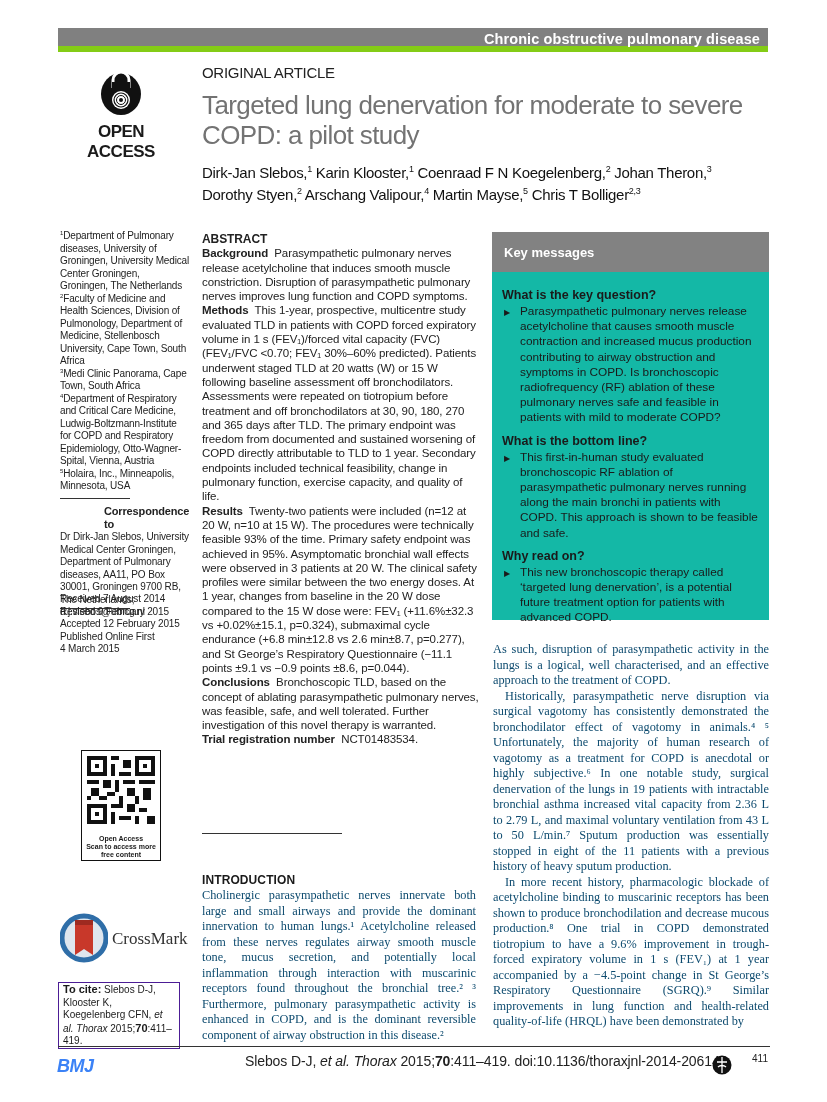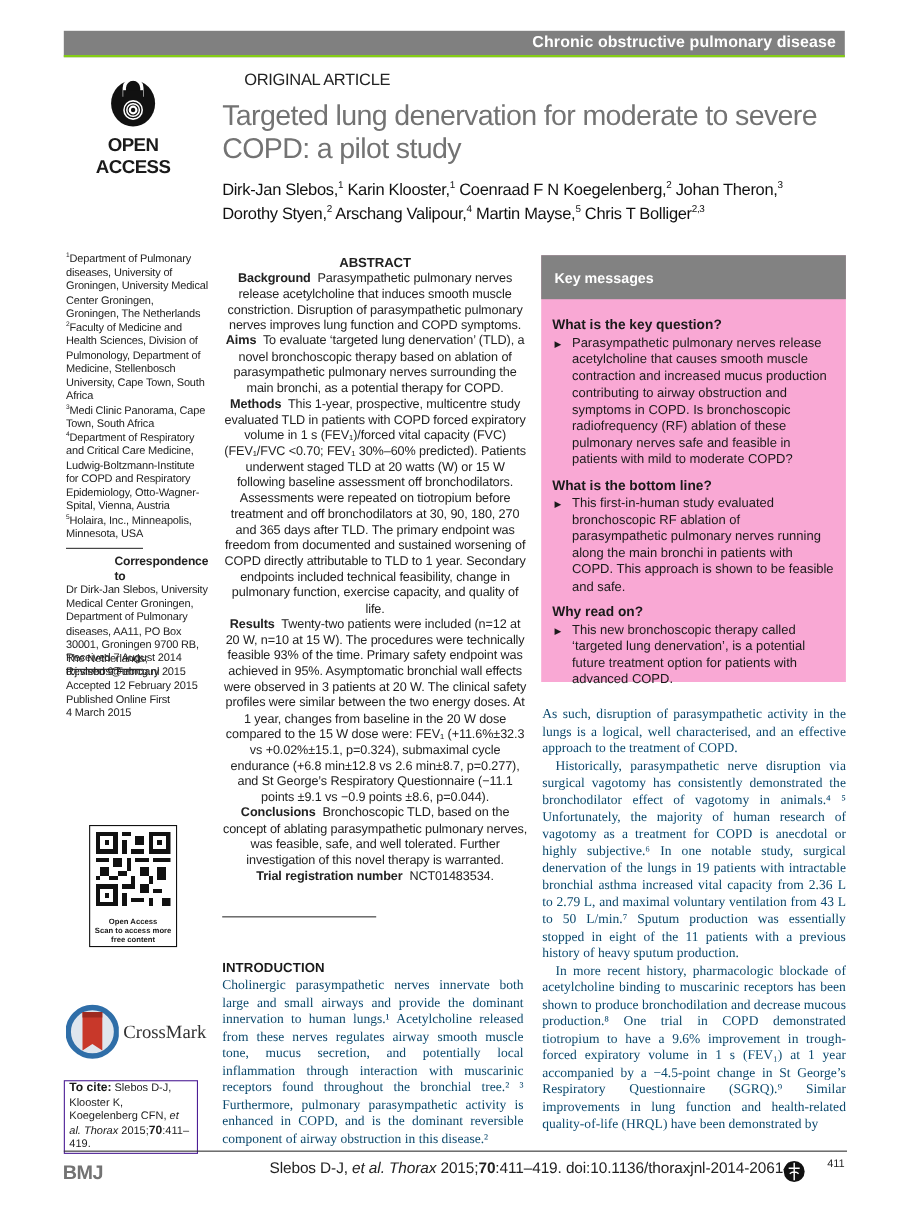--- a/index.html
+++ b/index.html
@@ -1,26 +1,26 @@
 <!DOCTYPE html>
 <html><head>
 <meta charset="utf-8">
 <style>
   * { box-sizing: border-box; margin: 0; padding: 0; }
   html, body { width: 827px; height: 1102px; background: #fff; overflow: hidden; }
   body { position: relative; font-family: "Liberation Sans", sans-serif; color: #1a1a1a; }
 
-  .topbar { position: absolute; left: 58px; top: 28px; width: 710px; height: 24px; background: #808080; border-bottom: 2px solid #84cc16; }
+  .topbar { position: absolute; left: 58px; top: 28px; width: 710px; height: 24px; background: #808080; border-bottom: 6px solid #84cc16; }
   .topbar span { position: absolute; right: 8px; top: 3px; color: #fff; font-size: 14.5px; font-weight: bold; letter-spacing: 0.1px; }
 
   .oa-logo { position: absolute; left: 72px; top: 66px; width: 98px; text-align: center; }
   .oa-logo svg { display: block; margin: 0 auto; }
   .oa-logo .oa-text { font-size: 17px; font-weight: bold; letter-spacing: -0.5px; margin-top: 6px; }
 
-  .article-type { position: absolute; left: 202px; top: 64px; font-size: 15px; color: #222; letter-spacing: -0.3px; margin-left: 20px; }
+  .article-type { position: absolute; left: 202px; top: 64px; font-size: 15px; color: #222; letter-spacing: -0.3px; }
   .title { position: absolute; left: 202px; top: 90px; width: 560px; font-size: 26px; line-height: 30px; color: #737373; letter-spacing: -0.6px; }
   .authors { position: absolute; left: 202px; top: 162px; width: 560px; font-size: 15px; line-height: 22px; color: #111; letter-spacing: -0.3px; }
   sup { font-size: 0.6em; vertical-align: super; line-height: 0; }
 
   .sidecol { position: absolute; left: 60px; width: 130px; font-size: 10px; line-height: 12.5px; color: #222; letter-spacing: -0.15px; }
   .affil { top: 230px; }
   .sep { position: absolute; left: 60px; width: 70px; border-top: 1px solid #333; }
   .corr { top: 505px; }
   .corr .hdr { font-weight: bold; font-size: 11px; margin-bottom: 1px; margin-left: 44px; }
   .dates { top: 593px; }
@@ -28,42 +28,42 @@
   .qr { position: absolute; left: 81px; top: 750px; width: 80px; height: 111px; border: 1px solid #111; background: #fff; }
   .qr .code { position: absolute; left: 5px; top: 5px; width: 68px; height: 68px; }
   .qr .qr-text { position: absolute; left: 0; top: 84px; width: 100%; text-align: center; font-size: 7px; line-height: 8px; font-weight: bold; }
 
   .crossmark { position: absolute; left: 60px; top: 913px; width: 130px; height: 50px; }
   .crossmark span { position: absolute; left: 52px; top: 16px; font-family: "Liberation Serif", serif; font-size: 17px; color: #333; text-align: right; }
 
   .cite { position: absolute; left: 58px; top: 982px; width: 122px; border: 1px solid #4c1d95; padding: 0 4px; font-size: 10px; line-height: 12.5px; }
   .cite b { font-size: 11px; }
 
-  .abstract { position: absolute; left: 202px; top: 232px; width: 278px; font-size: 11.5px; line-height: 14.3px; color: #222; letter-spacing: -0.1px; text-align: center; }
+  .abstract { position: absolute; left: 202px; top: 232px; width: 278px; font-size: 11.5px; line-height: 14.3px; color: #222; letter-spacing: -0.1px; }
   .abstract .abs-title { font-weight: bold; font-size: 12px; }
   .abstract p b { font-weight: bold; }
   .abs-sep { position: absolute; left: 202px; top: 833px; width: 140px; border-top: 1px solid #333; }
 
   .intro { position: absolute; left: 202px; top: 873px; width: 274px; }
   .intro h2 { font-size: 12px; font-weight: bold; margin-bottom: 1px; letter-spacing: 0.1px; }
   .serif { font-family: "Liberation Serif", serif; font-size: 12.3px; line-height: 15.5px; text-align: justify; color: #0c4a6e; }
 
-  .keybox { position: absolute; left: 492px; top: 232px; width: 277px; height: 388px; background: #f9a8d4; }
+  .keybox { position: absolute; left: 492px; top: 232px; width: 277px; height: 388px; background: #14b8a6; }
   .keybox .kb-head { height: 40px; background: #828282; color: #fff; font-size: 13px; font-weight: bold; padding: 13px 0 0 12px; }
   .keybox .kb-body { padding: 16px 10px 0 10px; }
   .keybox h3 { font-size: 12.5px; font-weight: bold; line-height: 15px; margin-bottom: 1px; }
   .keybox .bullet { position: relative; padding-left: 18px; font-size: 11.8px; line-height: 15.2px; margin-bottom: 8px; color: #1a1a1a; }
   .keybox .bullet::before { content: "\25B6"; position: absolute; left: 2px; top: 1px; font-size: 8px; }
 
   .rightcol { position: absolute; left: 493px; top: 642px; width: 276px; }
   .rightcol p { text-indent: 0; }
   .rightcol p.indent { text-indent: 12px; }
 
   .footline { position: absolute; left: 58px; top: 1046px; width: 712px; border-top: 1.5px solid #333; }
-  .bmj { position: absolute; left: 57px; top: 1056px; font-size: 18px; font-weight: bold; color: #737373; letter-spacing: -0.5px; }
+  .bmj { position: absolute; left: 57px; top: 1056px; font-size: 18px; font-weight: bold; color: #3b82f6; letter-spacing: -0.5px; font-style: italic; }
   .footcite { position: absolute; left: 245px; top: 1053px; font-size: 14px; color: #222; letter-spacing: -0.1px; }
   .footcite i { font-style: italic; }
   .footlogo { position: absolute; left: 712px; top: 1054px; }
   .pagenum { position: absolute; left: 752px; top: 1053px; font-size: 10px; color: #222; }
 </style>
 </head>
 <body>
 
 <div class="topbar">
   <span>Chronic obstructive pulmonary disease</span>
@@ -175,21 +175,20 @@
 </div>
 
 <div class="cite">
   <b>To cite:</b> <span>Slebos D-J, Klooster K, Koegelenberg CFN,</span> <i>et al.</i>
   <i>Thorax</i><span> 2015;</span><b>70</b><span>:411–419.</span>
 </div>
 
 <div class="abstract">
   <div class="abs-title">ABSTRACT</div>
   <p><b>Background</b>&nbsp; <span>Parasympathetic pulmonary nerves release acetylcholine that induces smooth muscle constriction. Disruption of parasympathetic pulmonary nerves improves lung function and COPD symptoms.</span></p>
-  <p><b>Aims</b>&nbsp; <span>To evaluate ‘targeted lung denervation’ (TLD), a novel bronchoscopic therapy based on ablation of parasympathetic pulmonary nerves surrounding the main bronchi, as a potential therapy for COPD.</span></p>
   <p><b>Methods</b>&nbsp; <span>This 1-year, prospective, multicentre study evaluated TLD in patients with COPD forced expiratory volume in 1 s (FEV₁)/forced vital capacity (FVC) (FEV₁/FVC &lt;0.70; FEV₁ 30%–60% predicted). Patients underwent staged TLD at 20 watts (W) or 15 W following baseline assessment off bronchodilators. Assessments were repeated on tiotropium before treatment and off bronchodilators at 30, 90, 180, 270 and 365 days after TLD. The primary endpoint was freedom from documented and sustained worsening of COPD directly attributable to TLD to 1 year. Secondary endpoints included technical feasibility, change in pulmonary function, exercise capacity, and quality of life.</span></p>
   <p><b>Results</b>&nbsp; <span>Twenty-two patients were included (n=12 at 20 W, n=10 at 15 W). The procedures were technically feasible 93% of the time. Primary safety endpoint was achieved in 95%. Asymptomatic bronchial wall effects were observed in 3 patients at 20 W. The clinical safety profiles were similar between the two energy doses. At 1 year, changes from baseline in the 20 W dose compared to the 15 W dose were: FEV₁ (+11.6%±32.3 vs +0.02%±15.1, p=0.324), submaximal cycle endurance (+6.8 min±12.8 vs 2.6 min±8.7, p=0.277), and St George’s Respiratory Questionnaire (−11.1 points ±9.1 vs −0.9 points ±8.6, p=0.044).</span></p>
   <p><b>Conclusions</b>&nbsp; <span>Bronchoscopic TLD, based on the concept of ablating parasympathetic pulmonary nerves, was feasible, safe, and well tolerated. Further investigation of this novel therapy is warranted.</span></p>
   <p><b>Trial registration number</b>&nbsp; <span>NCT01483534.</span></p>
 </div>
 <div class="abs-sep"></div>
 
 <div class="intro">
   <h2>INTRODUCTION</h2>
   <p class="serif">Cholinergic parasympathetic nerves innervate both large and small airways and provide the dominant innervation to human lungs.¹ Acetylcholine released from these nerves regulates airway smooth muscle tone, mucus secretion, and potentially local inflammation through interaction with muscarinic receptors found throughout the bronchial tree.² ³ Furthermore, pulmonary parasympathetic activity is enhanced in COPD, and is the dominant reversible component of airway obstruction in this disease.²</p>

